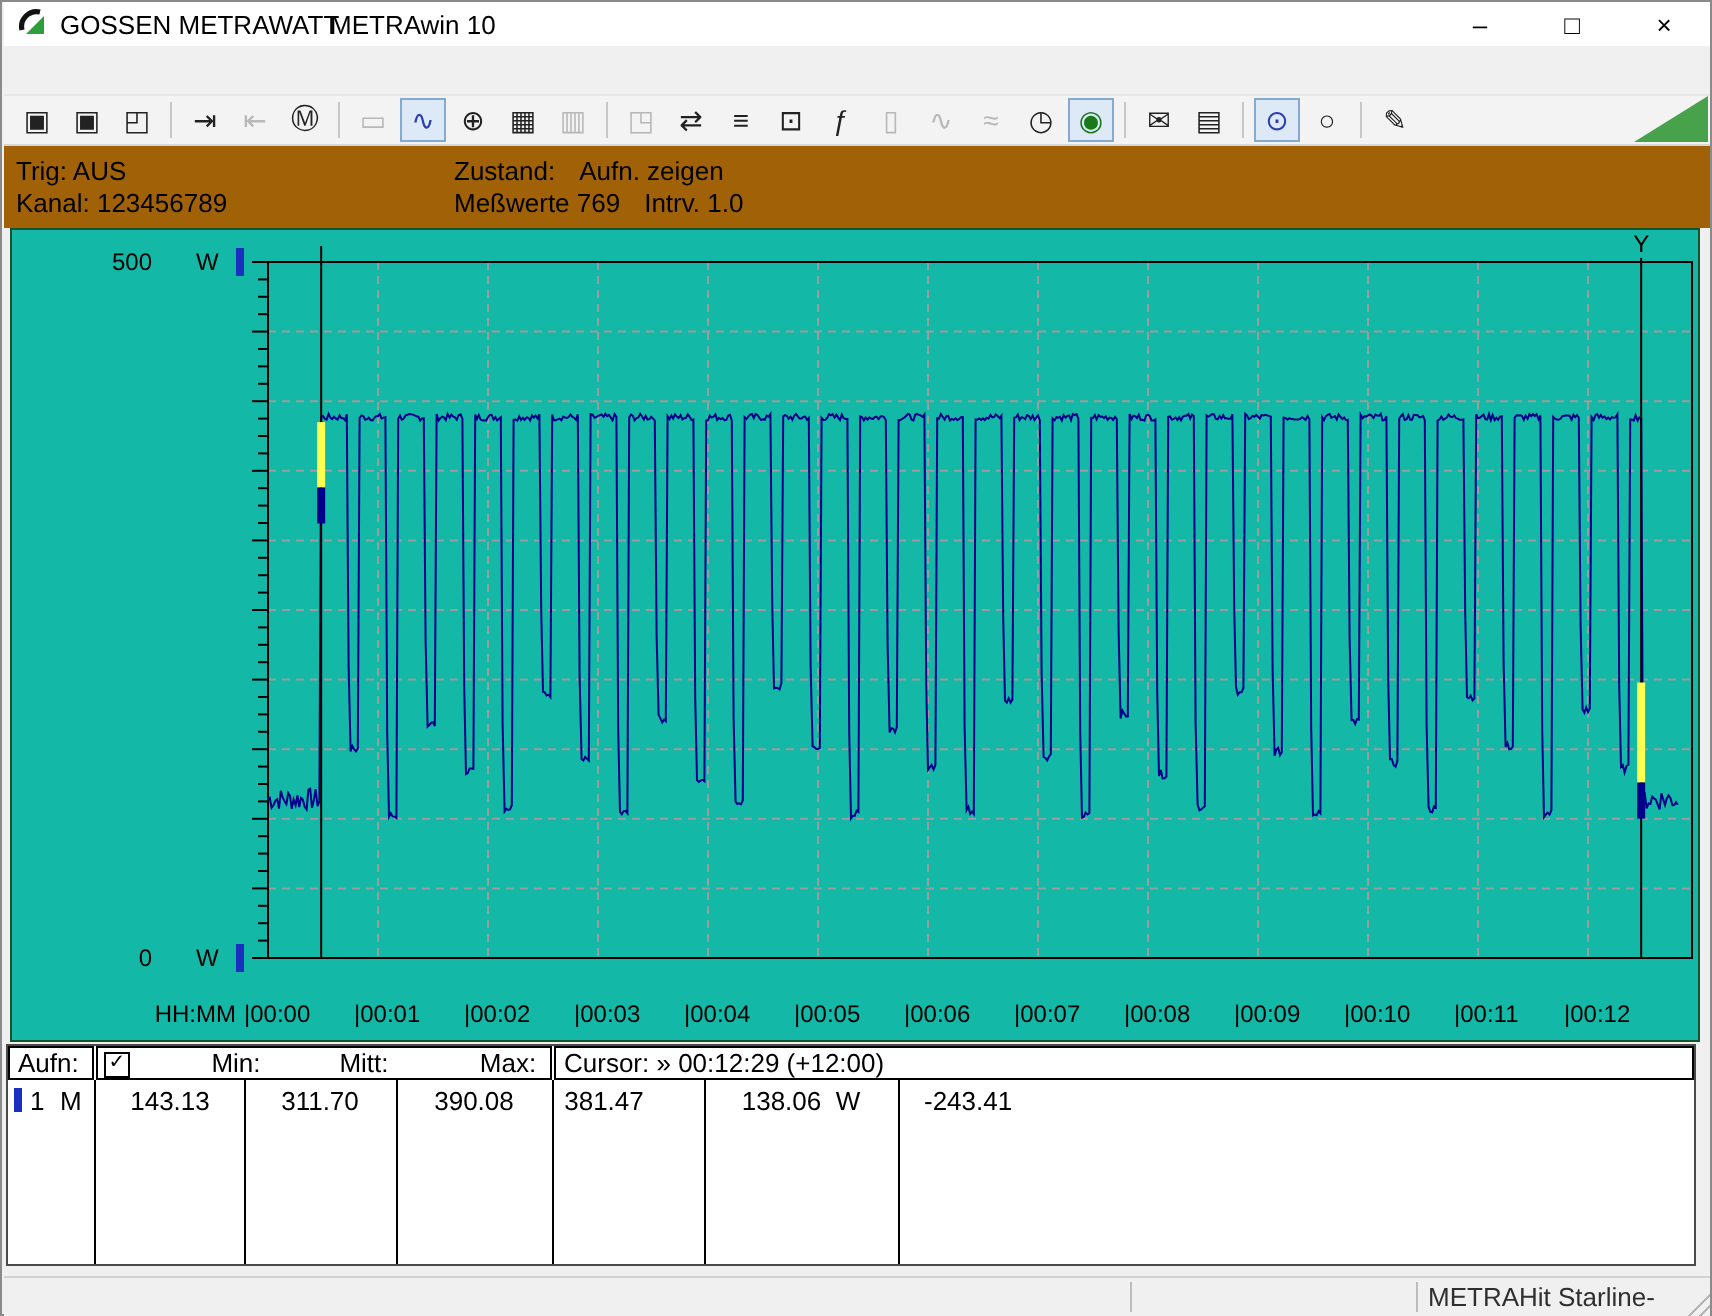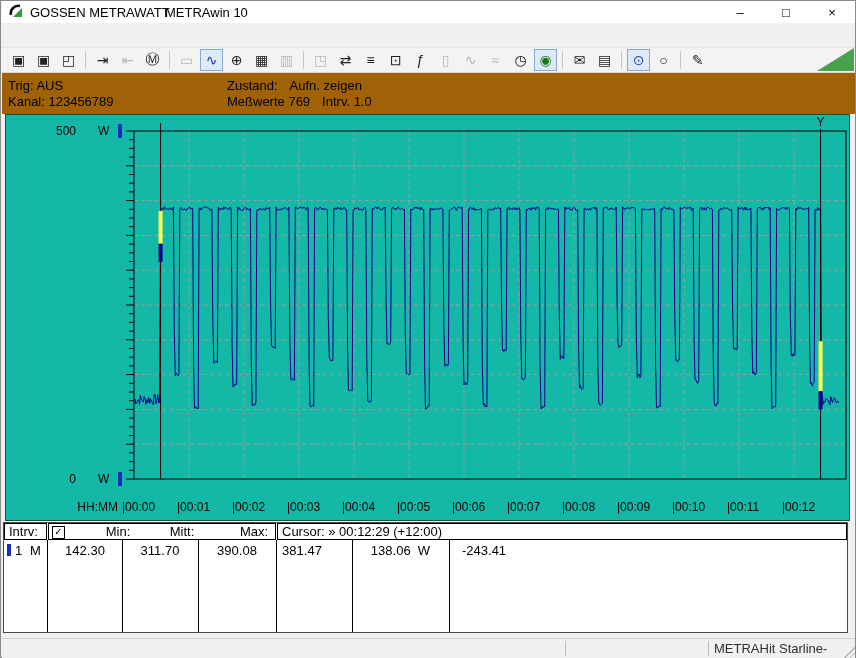--- a/index.html
+++ b/index.html
@@ -278,40 +278,40 @@
         <line x1="154.58333333333334" y1="96.04000000000002" x2="154.58333333333334" y2="128.752" class="hl"></line>
         <line x1="154.58333333333334" y1="128.752" x2="154.58333333333334" y2="146.752" class="hlb" style="stroke:#00008b"></line>
         <line x1="814.5833333333333" y1="14" x2="814.5833333333333" y2="364" class="cursor"></line>
         <text x="814.5833333333333" y="11" text-anchor="middle" class="lab">Y</text>
         <line x1="814.5833333333333" y1="226.192" x2="814.5833333333333" y2="276.304" class="hl"></line>
         <line x1="814.5833333333333" y1="276.304" x2="814.5833333333333" y2="294.304" class="hlb" style="stroke:#00008b"></line>
       </svg>
   </div>
 
   <div class="rtable">
-    <div class="th th-kanal">Intrv:</div>
+    <div class="th th-kanal">Aufn:</div>
     <div class="th th-group">
       <span class="cb checked" id="vis-cb"></span>
       <span class="hlabel" style="left:24px;width:90px;">Min:</span>
       <span class="hlabel" style="left:88px;width:90px;">Mitt:</span>
       <span class="hlabel" style="left:160px;width:90px;">Max:</span>
     </div>
     <div class="th th-cursor">Cursor: » 00:12:29 (+12:00)</div>
 
     <div class="vl" style="left:43px;"></div>
     <div class="vl" style="left:118px;"></div>
     <div class="vl" style="left:194px;"></div>
     <div class="vl" style="left:272px;"></div>
     <div class="vl" style="left:348px;"></div>
     <div class="vl" style="left:445px;"></div>
 
     <div class="chbar"></div>
     <span class="rt-ch">1</span>
     <span class="rt-fl">M</span>
-    <span class="cell" style="left:44px;width:74px;">142.30</span>
+    <span class="cell" style="left:44px;width:74px;">143.13</span>
     <span class="cell" style="left:118px;width:76px;">311.70</span>
     <span class="cell" style="left:194px;width:78px;">390.08</span>
     <span class="cell" style="left:260px;width:76px;">381.47</span>
     <span class="cell" style="left:348px;width:97px;">
       <span>138.06</span>&nbsp;&nbsp;<span>W</span>
     </span>
     <span class="rt-delta">-243.41</span>
   </div>
 
   <div class="statusbar">

